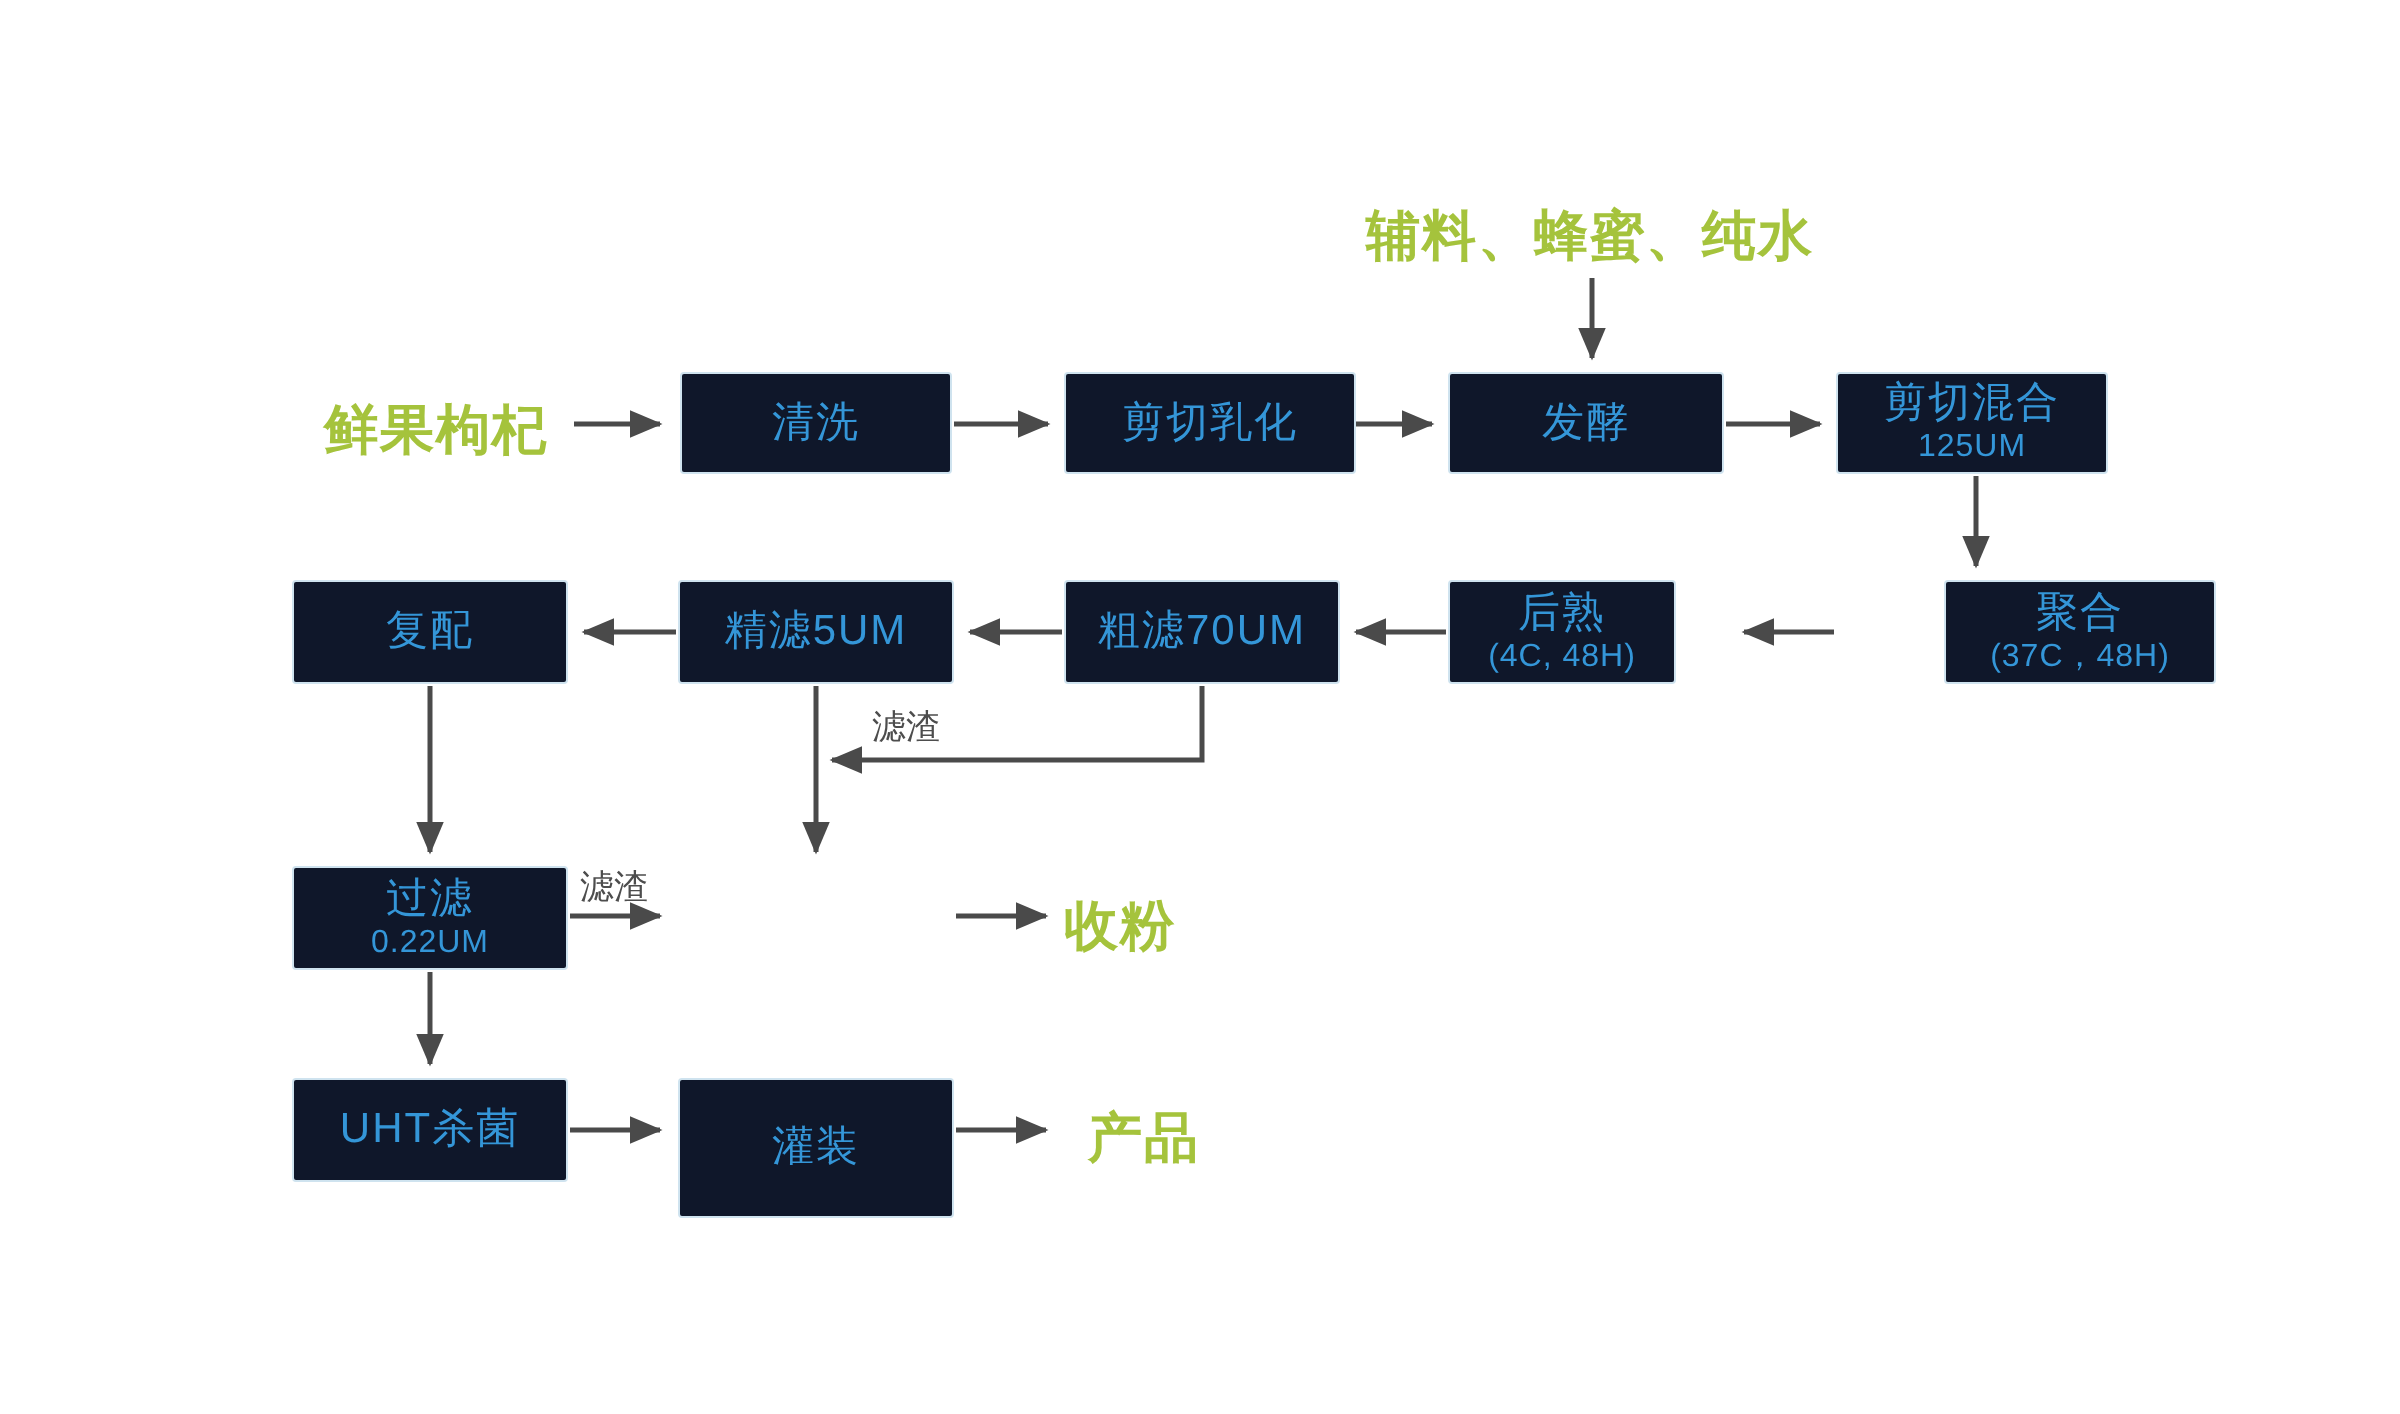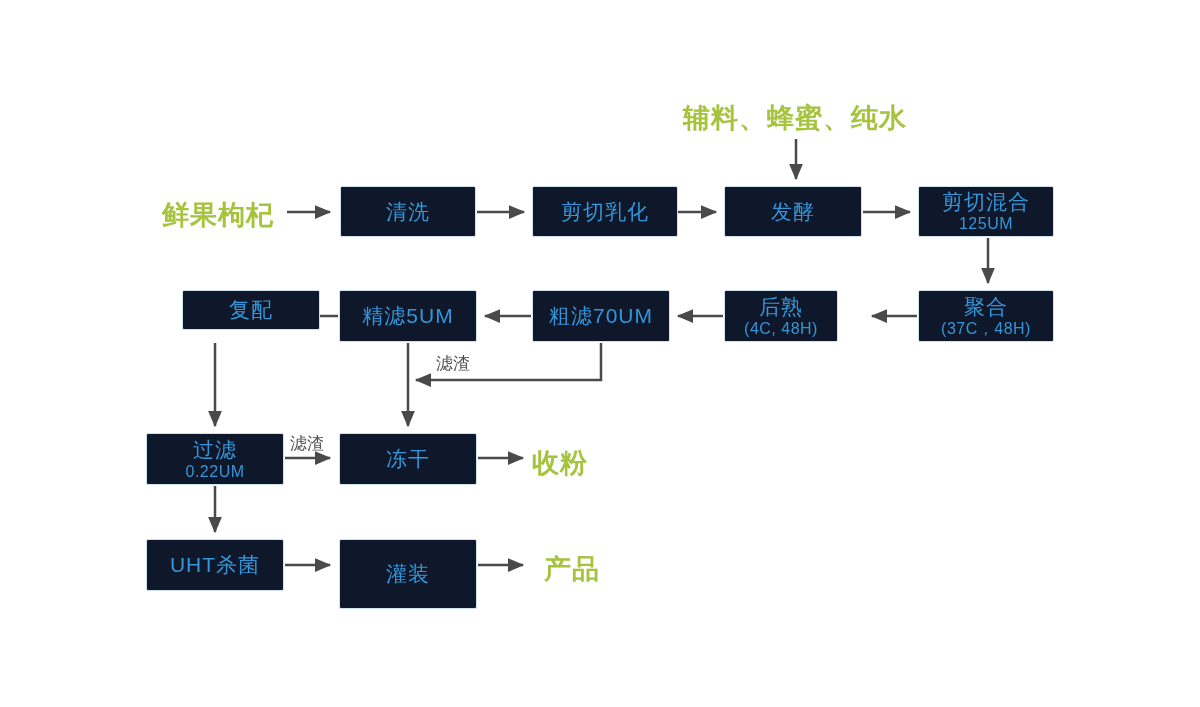--- a/index.html
+++ b/index.html
@@ -96,44 +96,41 @@
     <span class="t">剪切乳化</span>
   </div>
   <div class="box" style="left:724px; top:186px; width:138px; height:51px;">
     <span class="t">发酵</span>
   </div>
   <div class="box" style="left:918px; top:186px; width:136px; height:51px;">
     <span class="t">剪切混合</span>
     <span class="s">125UM</span>
   </div>
 
-  <div class="box" style="left:146px; top:290px; width:138px; height:40px;margin-left:36px;">
+  <div class="box" style="left:146px; top:290px; width:138px; height:52px;">
     <span class="t">复配</span>
   </div>
   <div class="box" style="left:339px; top:290px; width:138px; height:52px;">
     <span class="t">精滤5UM</span>
   </div>
   <div class="box" style="left:532px; top:290px; width:138px; height:52px;">
     <span class="t">粗滤70UM</span>
   </div>
   <div class="box" style="left:724px; top:290px; width:114px; height:52px;">
     <span class="t">后熟</span>
     <span class="s">(4C, 48H)</span>
   </div>
-  <div class="box" style="left:918px; top:290px; width:136px; height:52px;">
+  <div class="box" style="left:972px; top:290px; width:136px; height:52px;">
     <span class="t">聚合</span>
     <span class="s">(37C，48H)</span>
   </div>
 
   <div class="box" style="left:146px; top:433px; width:138px; height:52px;">
     <span class="t">过滤</span>
     <span class="s">0.22UM</span>
-  </div>
-  <div class="box" style="left:339px; top:433px; width:138px; height:52px;">
-    <span class="t">冻干</span>
   </div>
 
   <div class="box" style="left:146px; top:539px; width:138px; height:52px;">
     <span class="t">UHT杀菌</span>
   </div>
   <div class="box" style="left:339px; top:539px; width:138px; height:70px;">
     <span class="t">灌装</span>
   </div>
 
 </div>

